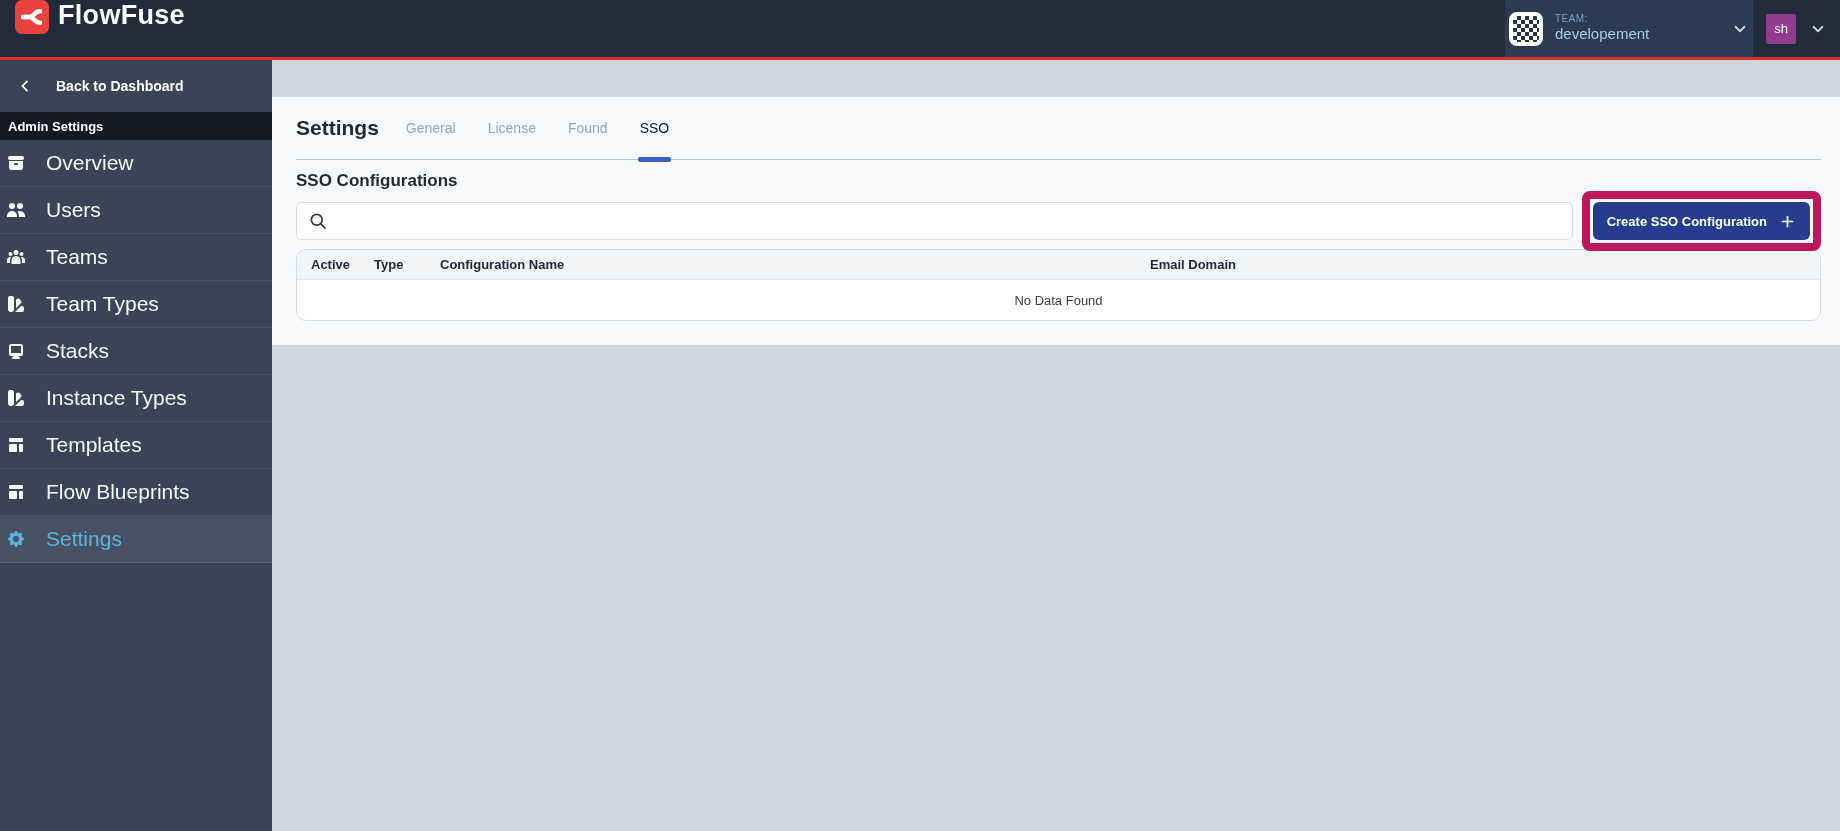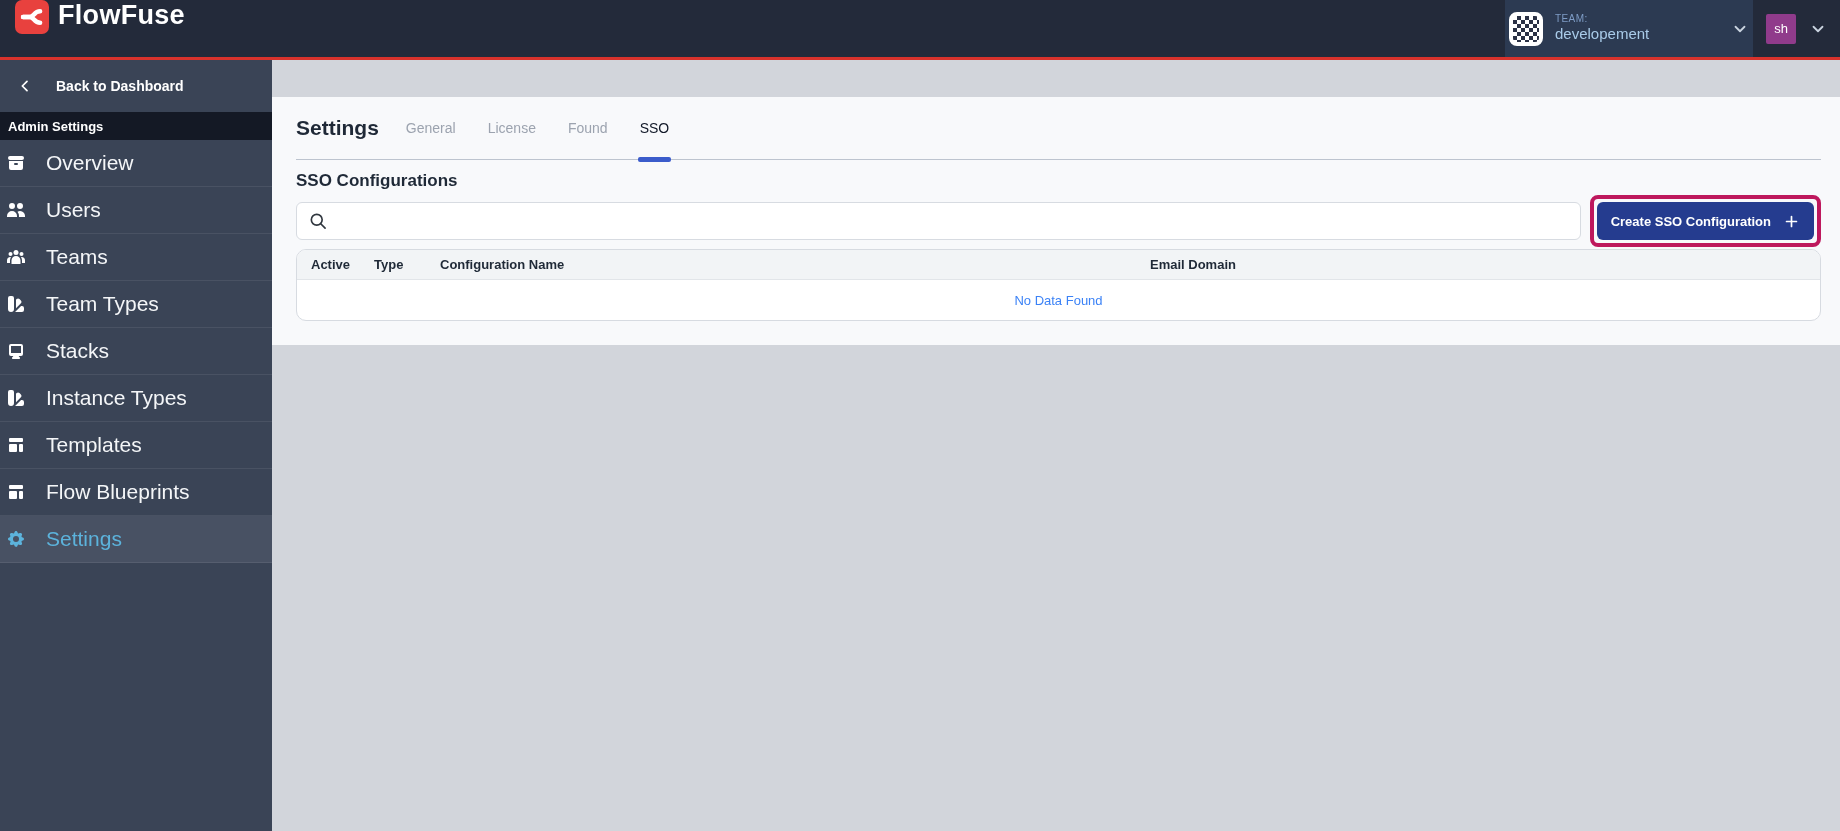--- a/index.html
+++ b/index.html
@@ -85,21 +85,21 @@
   .search-box {
     flex: 1; height: 38px; background: #FFF; border: 1px solid #D7DBE1; border-radius: 6px;
     display: flex; align-items: center; padding: 0 11px;
   }
   .search-box .search-ic { width: 20px; height: 20px; stroke: #30373F; fill: none; stroke-width: 2; stroke-linecap: round; flex-shrink: 0; }
   .search-box input {
     border: none; outline: none; background: transparent; flex: 1;
     font-family: "Liberation Sans", sans-serif; font-size: 14px; color: #1F2937; margin-left: 9px;
   }
   .annotation {
-    border: 4px solid #be185d; border-radius: 8px; padding: 3px;
+    border: 8px solid #be185d; border-radius: 8px; padding: 3px;
     margin-left: 9px; flex-shrink: 0;
   }
   .create-btn {
     height: 38px; background: #253C8F; color: #FFF; border: none; border-radius: 6px;
     font-family: "Liberation Sans", sans-serif; font-size: 13px; font-weight: bold;
     padding: 0 14px; display: flex; align-items: center; cursor: pointer;
   }
   .create-btn .plus-ic { width: 17px; height: 17px; stroke: #FFF; fill: none; stroke-width: 2.4; stroke-linecap: round; margin-left: 12px; }
 
   .table {
@@ -107,21 +107,21 @@
     overflow: hidden;
   }
   .thead {
     display: grid; grid-template-columns: 63px 66px 710px 1fr;
     background: #F2F4F6; border-bottom: 1px solid #E2E5E9;
     height: 30px; align-items: center; padding-left: 14px;
     font-size: 13px; font-weight: bold; color: #1F2937;
   }
   .tbody-empty {
     height: 40px; display: flex; align-items: center; justify-content: center;
-    font-size: 13px; color: #3b82f6;
+    font-size: 13px; color: #404040;
   }
 </style>
 </head>
 <body>
 
 <div class="navbar">
   <div class="logo-box">
     <svg viewBox="0 0 32 32" width="26" height="26">
       <path d="M5 16h8c6 0 5-7 13-7" stroke="#FFF" stroke-width="5.5" fill="none" stroke-linecap="round"></path>
       <path d="M5 16h8c6 0 5 7 13 7" stroke="#FFF" stroke-width="5.5" fill="none" stroke-linecap="round"></path>

